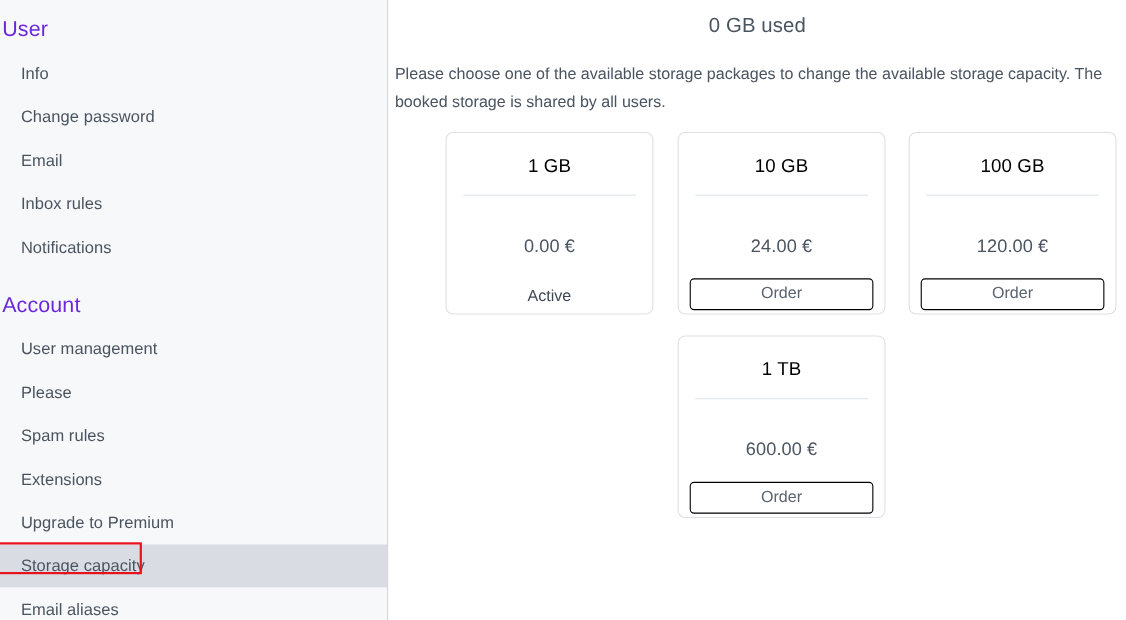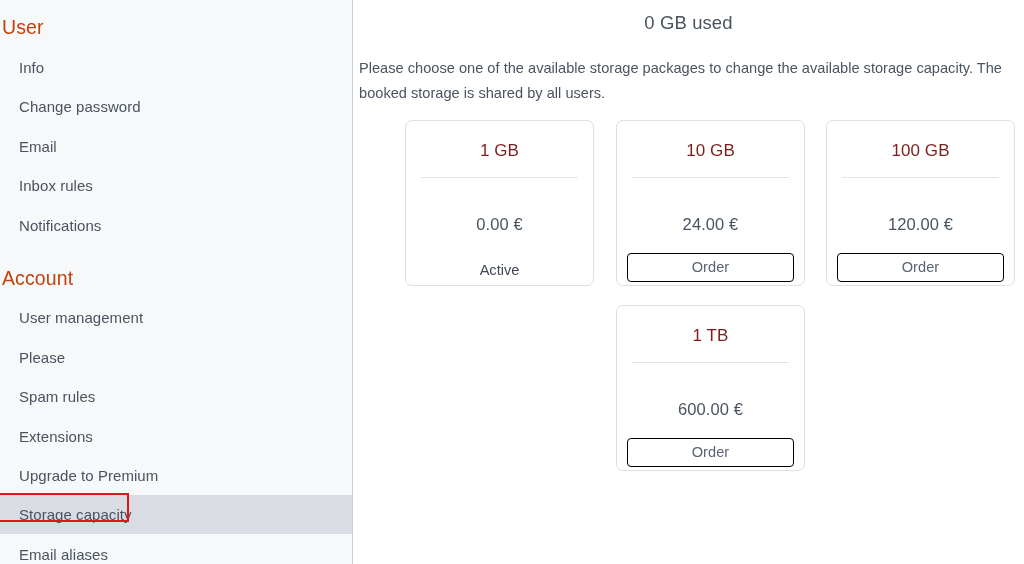--- a/index.html
+++ b/index.html
@@ -30,21 +30,21 @@
     width: 353px;
     height: 564px;
     background: #f7f8f9;
     border-right: 1px solid #c9ccd1;
     flex: 0 0 353px;
     padding-top: 0;
   }
 
   .nav-heading {
     font-size: 19.5px;
-    color: #c2410c;
+    color: #6d28d9;
     font-weight: 400;
     padding-left: 2px;
     letter-spacing: 0.1px;
     line-height: 1;
   }
 
   .nav-item {
     font-size: 15px;
     color: #4a5460;
     line-height: 1;
@@ -121,21 +121,21 @@
     border-radius: 7px;
     display: flex;
     flex-direction: column;
     align-items: center;
   }
 
   .card-title {
     margin-top: 21px;
     font-size: 17px;
     font-weight: 400;
-    color: #7f1d1d;
+    color: #000000;
     letter-spacing: 0.1px;
     line-height: 1;
   }
 
   .card-divider {
     margin-top: 18px;
     width: 157px;
     height: 1px;
     background: #e2e5e8;
   }

